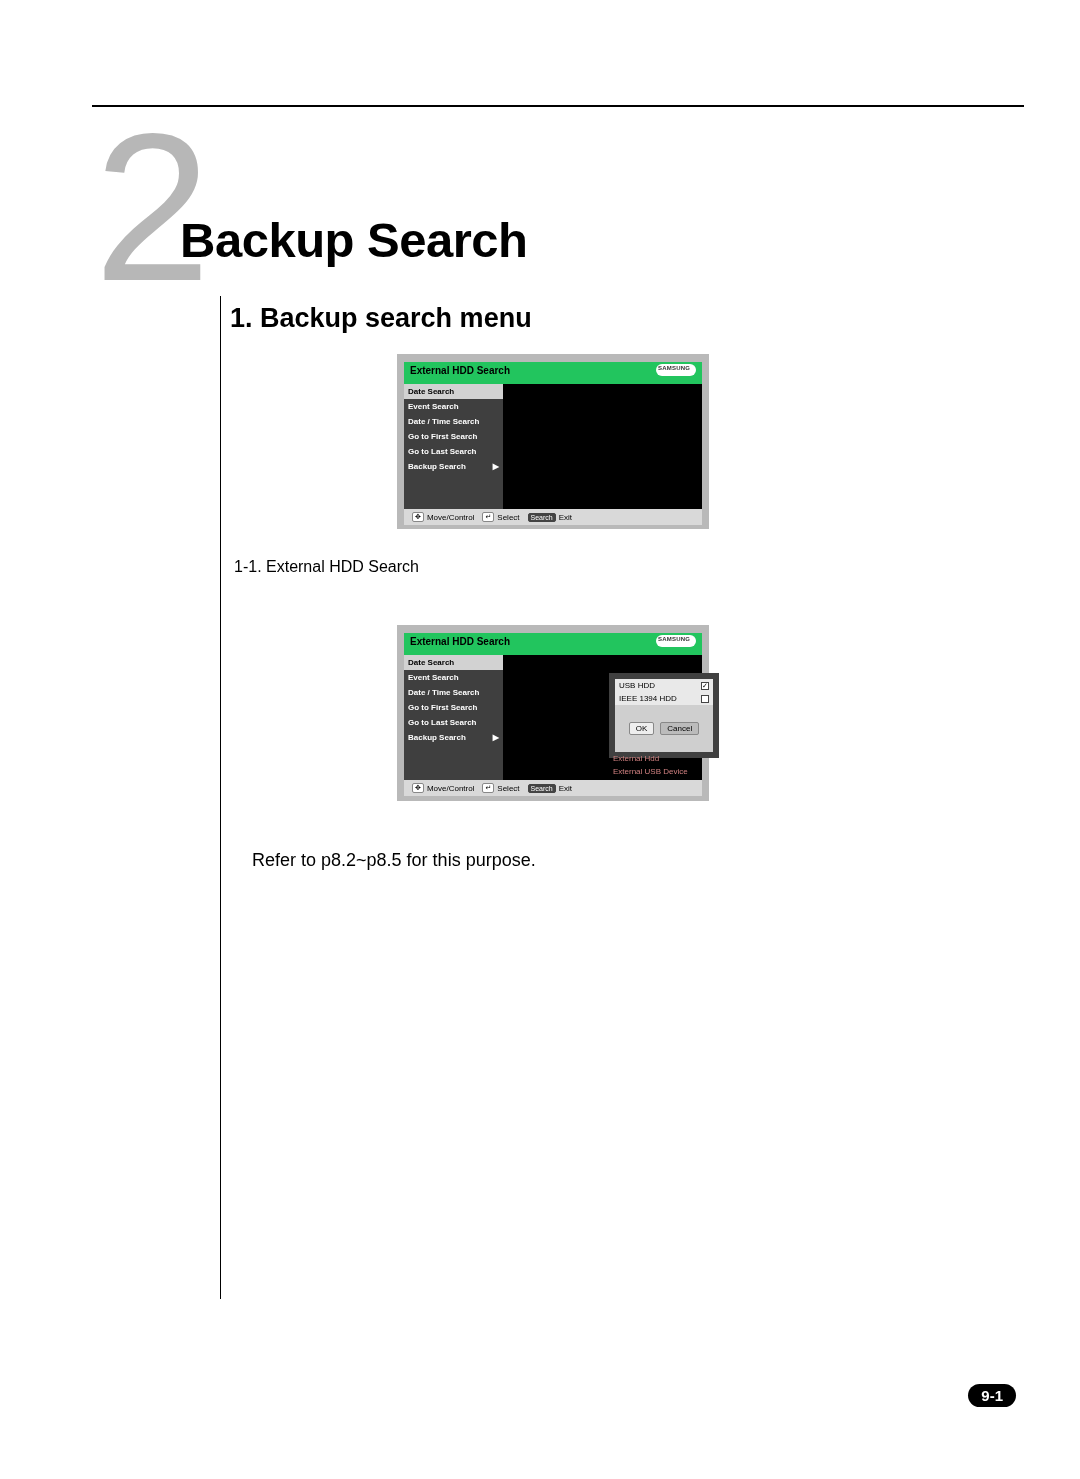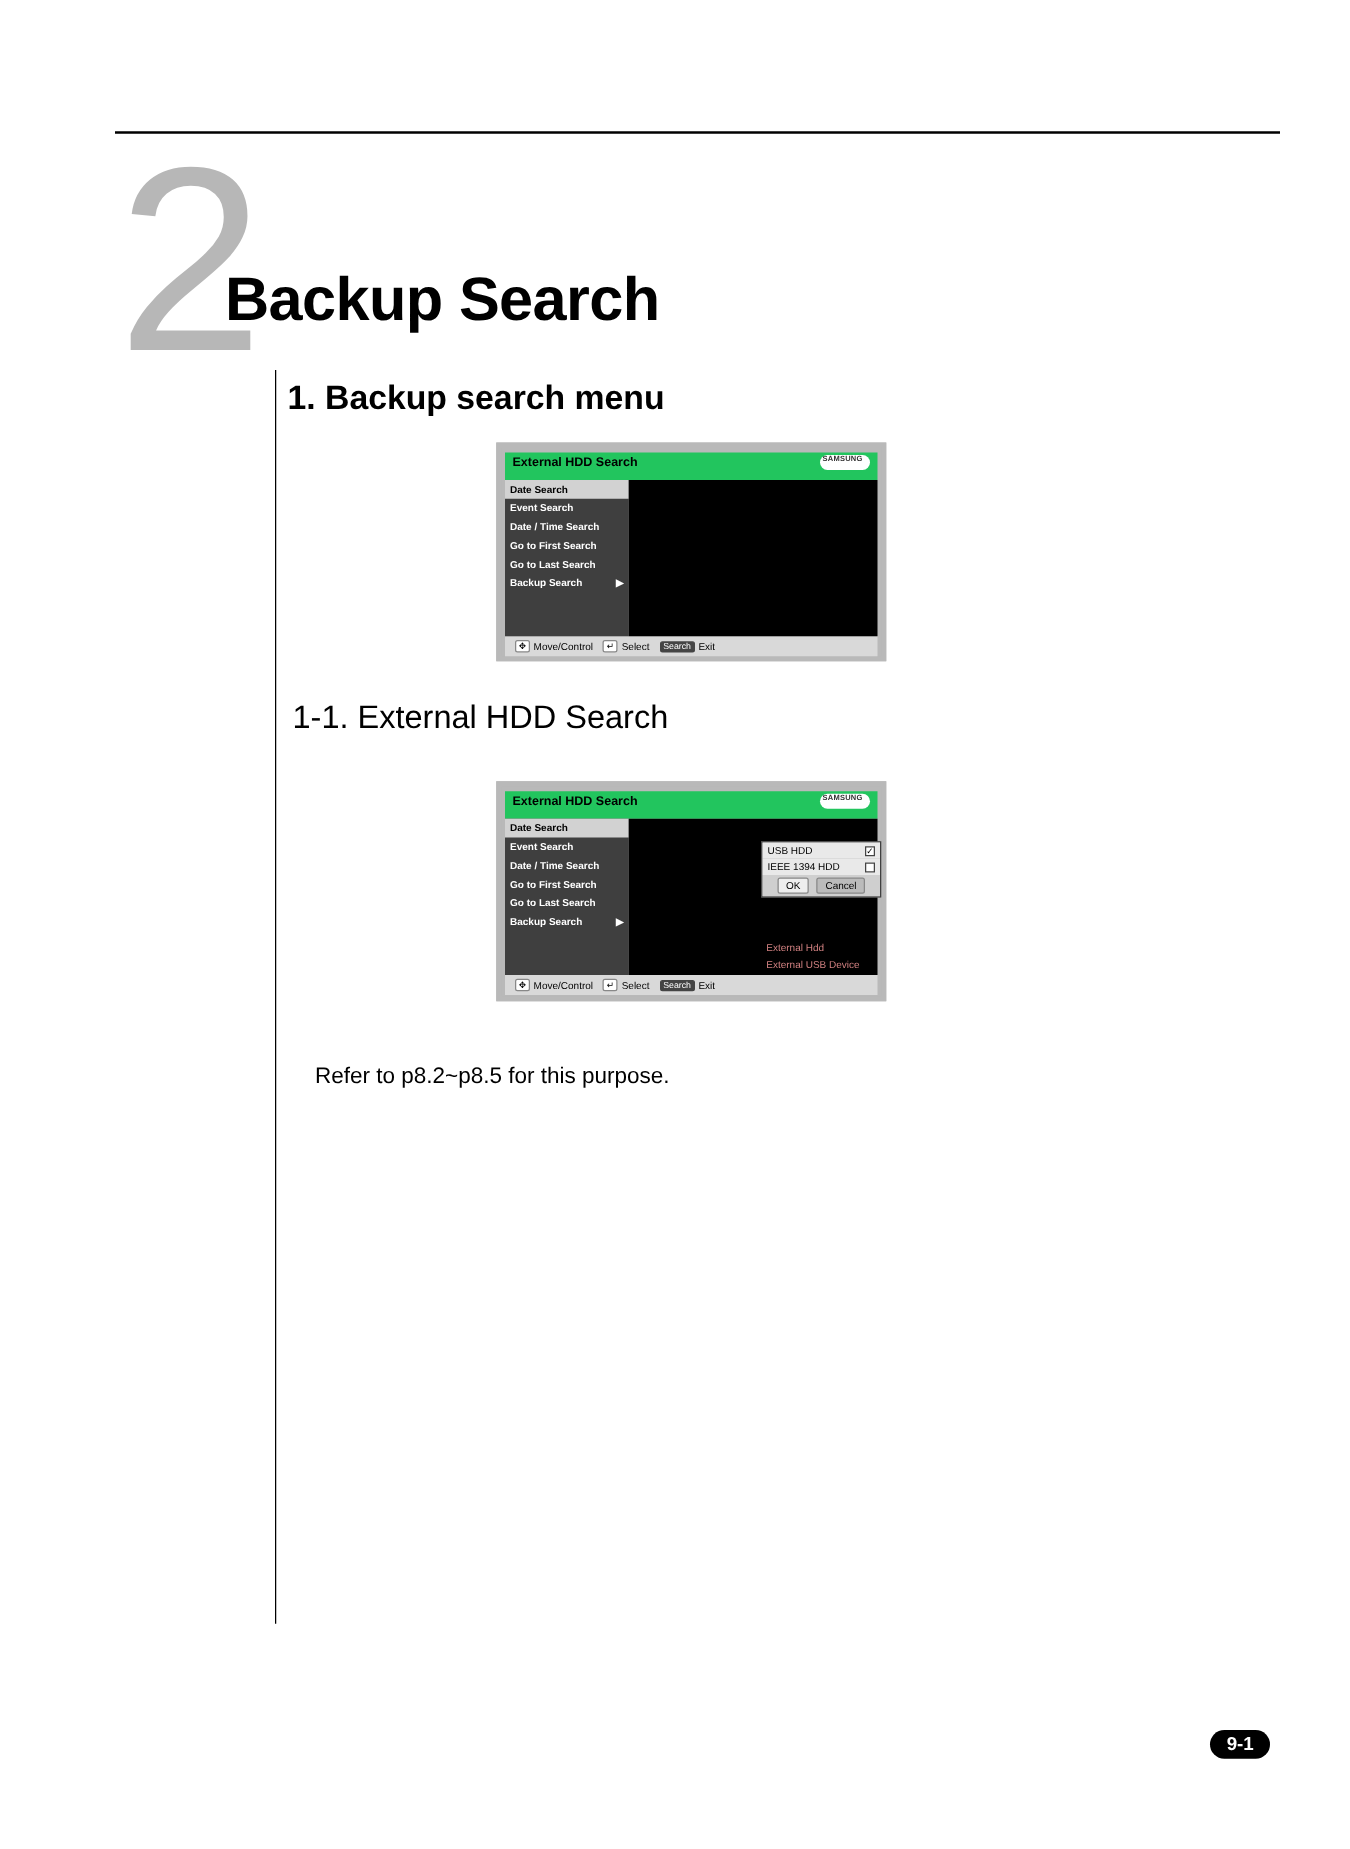--- a/index.html
+++ b/index.html
@@ -145,46 +145,46 @@
   .key-badge.dark {
     background: #444;
     color: #fff;
     border-color: #444;
   }
   
   .subsection-h {
     position: absolute;
     left: 234px;
     top: 558px;
-    font-size: 26px;
+    font-size: 16px;
   }
   
   .shot2 { left: 397px; top: 625px; width: 312px; height: 176px; }
   .popup {
     position: absolute;
     left: 106px;
     top: 18px;
-    width: 96px;
+    width: 110px;
     background: #9e9e9e;
-    border: 1px solid #404040;
+    border: 6px solid #404040;
     font-size: 8px;
     color: #000;
   }
   .popup-row {
     display: flex;
     justify-content: space-between;
     align-items: center;
     padding: 2px 4px;
   }
   .popup-row.light { background: #e9e9e9; }
   .popup-buttons {
     display: flex;
     gap: 6px;
     justify-content: center;
-    padding: 2px 0;
+    padding: 17px 0;
     background: #cfcfcf;
   }
   .pbtn {
     background: #eee;
     border: 1px solid #888;
     font-size: 8px;
     padding: 1px 6px;
     border-radius: 2px;
   }
   .pbtn.dark { background: #bbb; }

